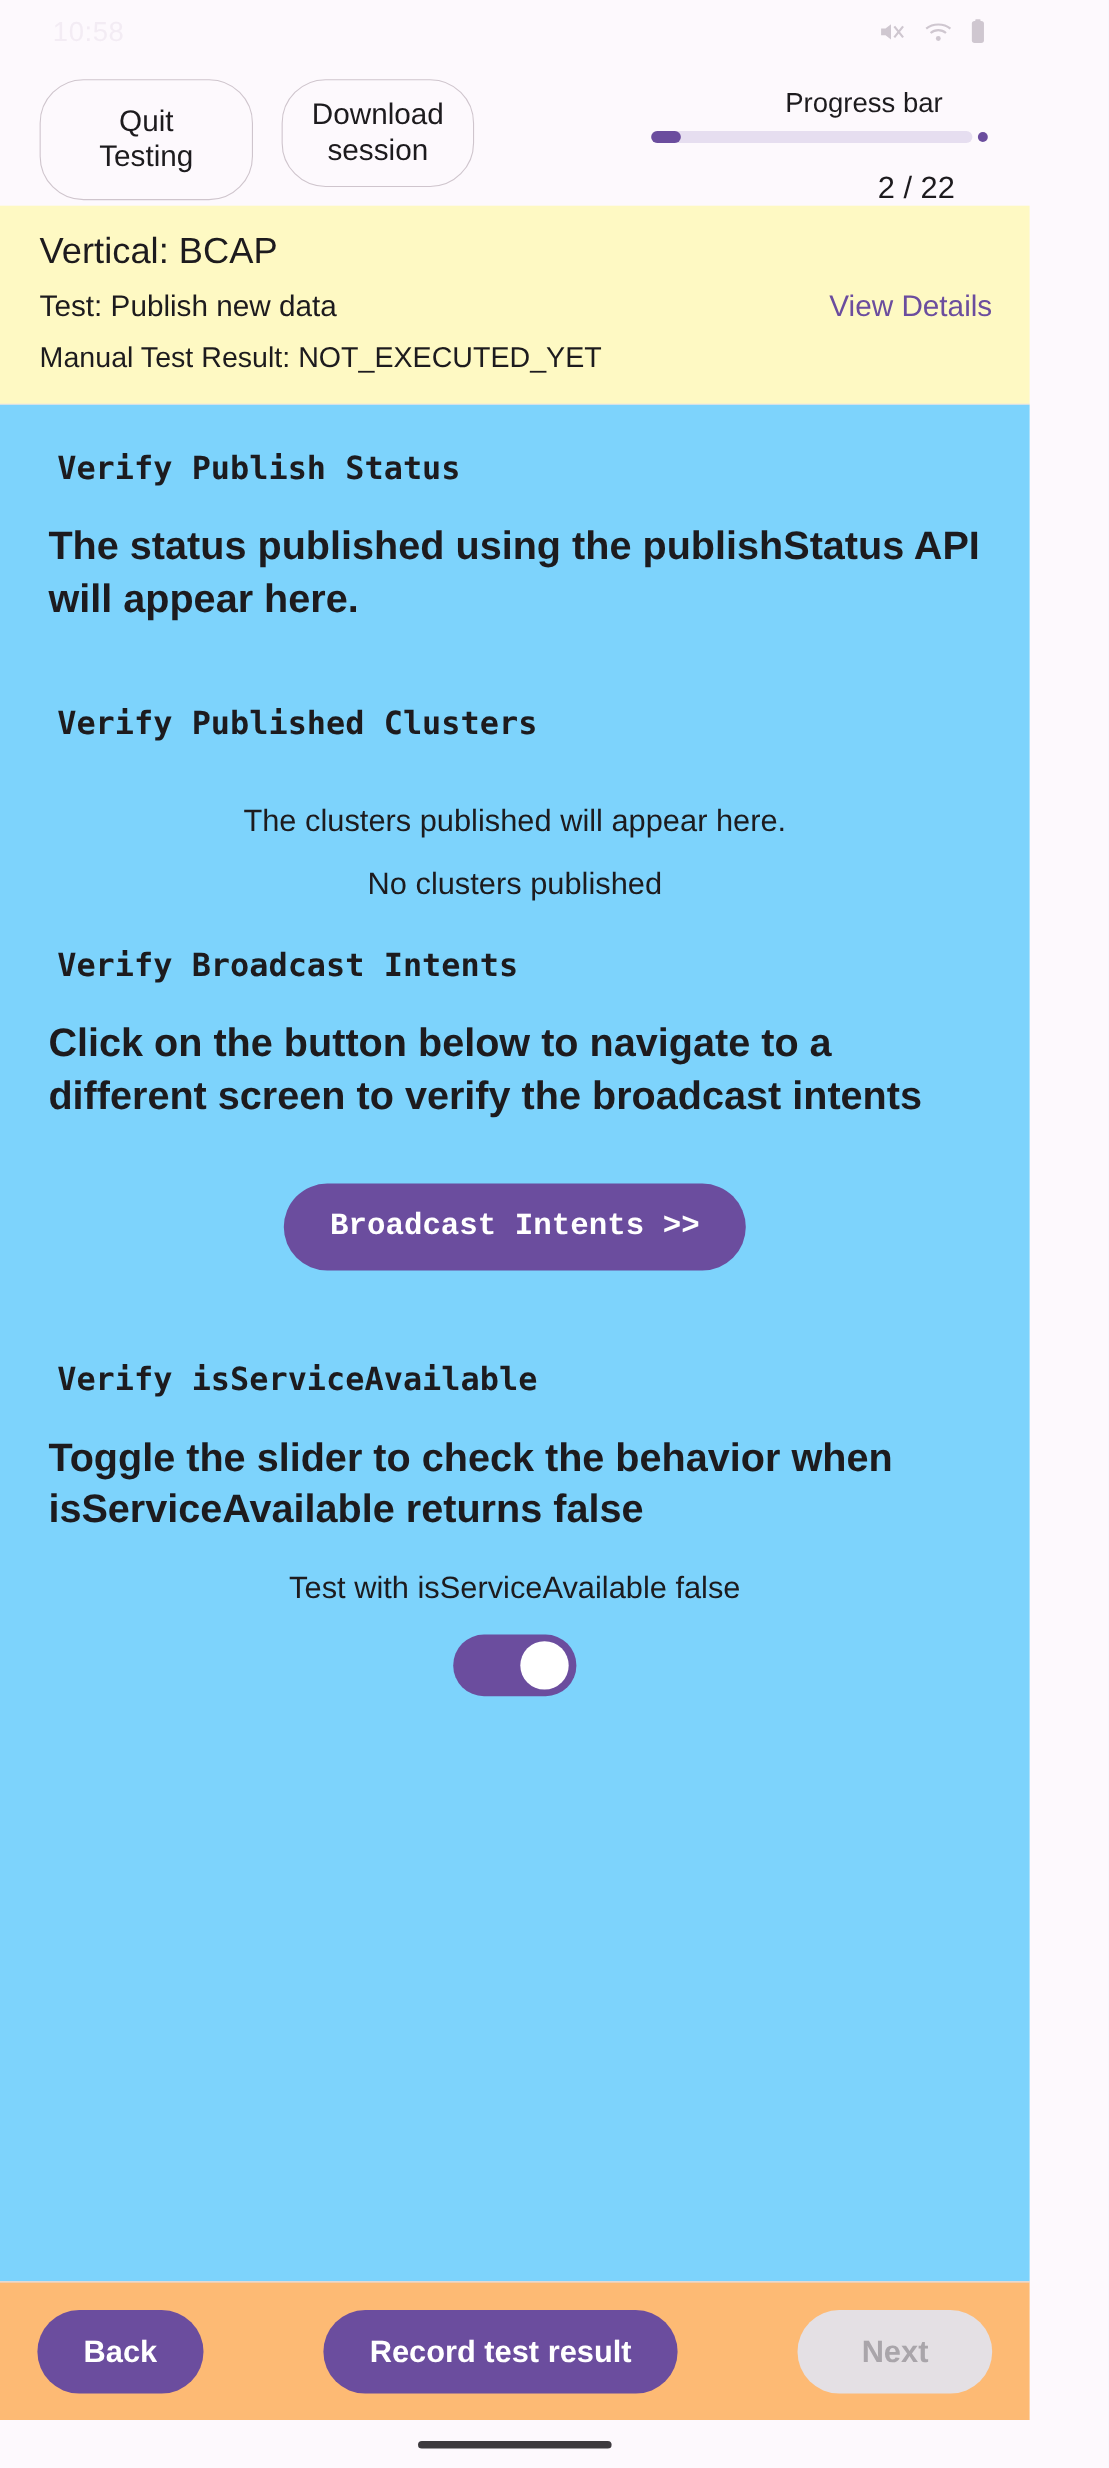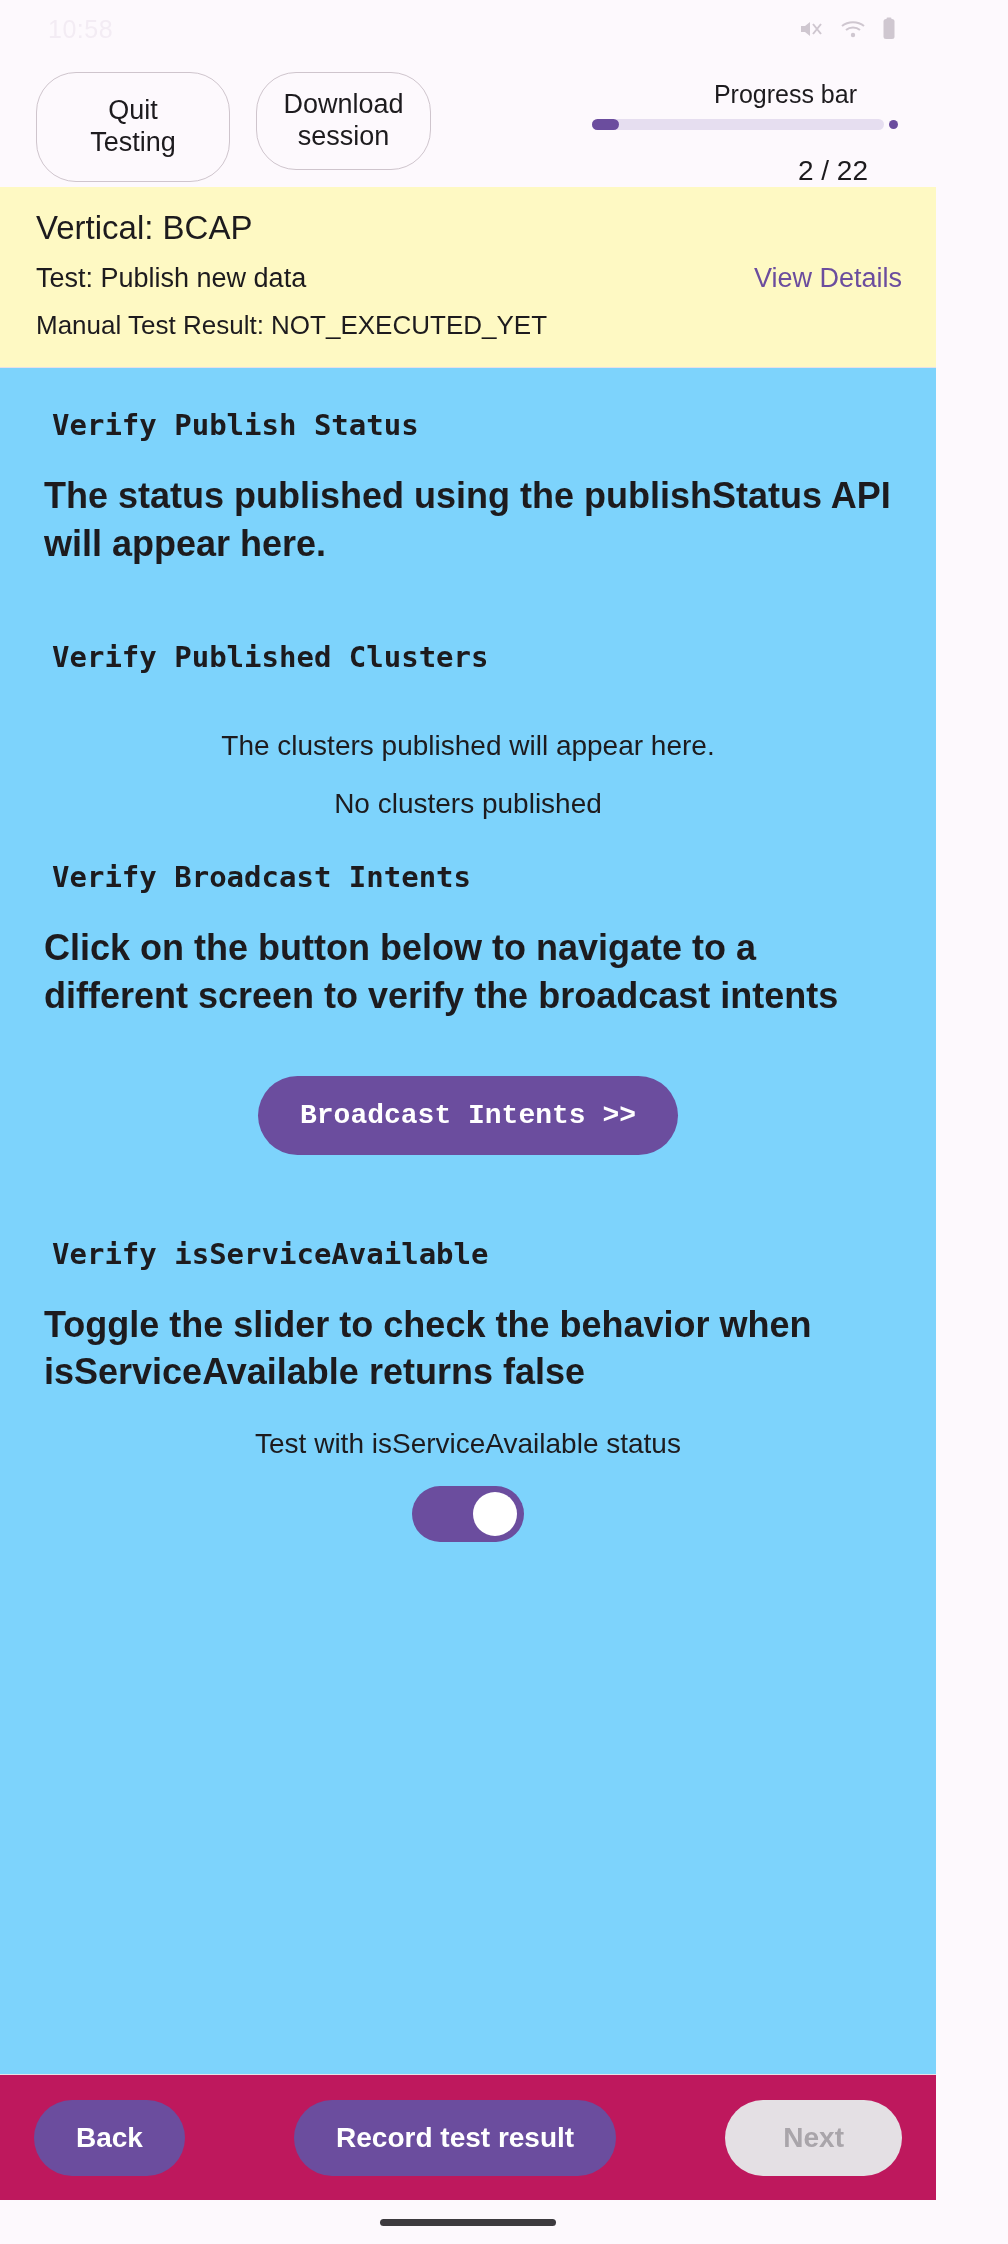--- a/index.html
+++ b/index.html
@@ -208,21 +208,21 @@
     right: 7px;
     width: 44px;
     height: 44px;
     border-radius: 50%;
     background: #ffffff;
   }
 
   
   .bottombar {
     border-top: 1px solid #e8e0e6;
-    background: #be185d;
+    background: #fdba74;
     height: 126px;
     display: flex;
     align-items: center;
     justify-content: space-between;
     padding: 0 34px;
   }
   .btn-round {
     border: none;
     border-radius: 40px;
     font-size: 28px;
@@ -325,21 +325,21 @@
     <div class="section-title">Verify Broadcast Intents</div>
     <div class="para">Click on the button below to navigate to a different screen to verify the broadcast intents</div>
     <div class="gap-40"></div>
     <button class="primary-btn">Broadcast Intents &gt;&gt;</button>
 
     <div class="gap-40"></div>
     <div class="gap-26"></div>
     <div class="section-title">Verify isServiceAvailable</div>
     <div class="para">Toggle the slider to check the behavior when isServiceAvailable returns false</div>
     <div class="gap-32"></div>
-    <div class="centered">Test with isServiceAvailable status</div>
+    <div class="centered">Test with isServiceAvailable false</div>
     <div class="gap-26"></div>
     <div class="switch">
       <div class="knob"></div>
     </div>
 
   </div>
 
   <div class="bottombar">
     <button class="btn-round" id="back-button">Back</button>
     <button class="btn-round" id="record-button">Record test result</button>

